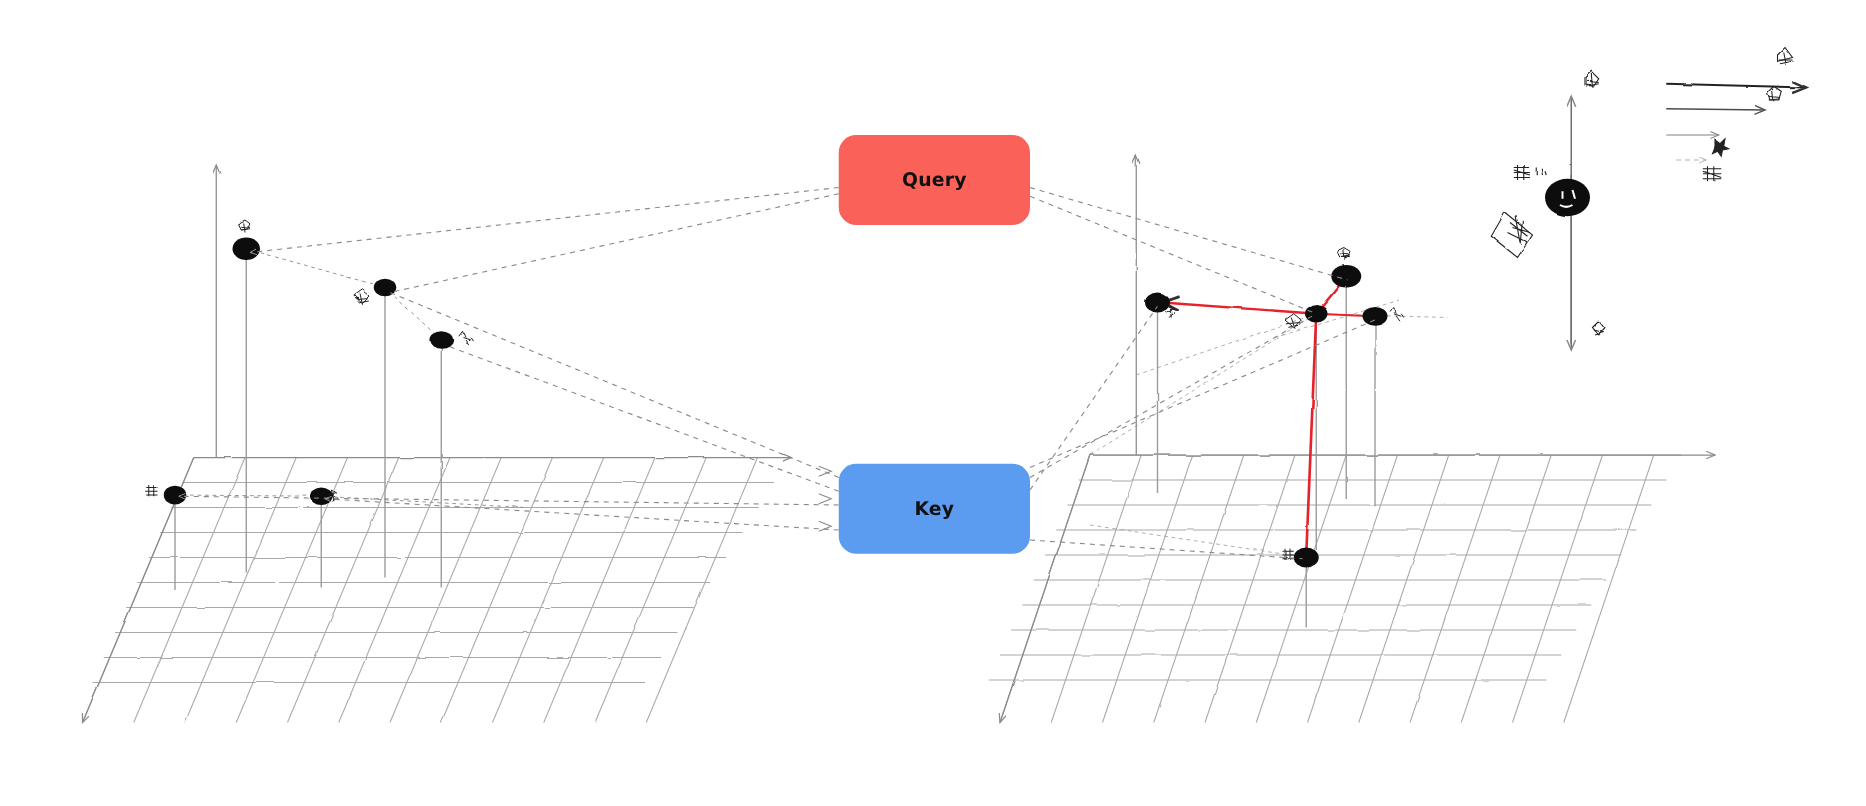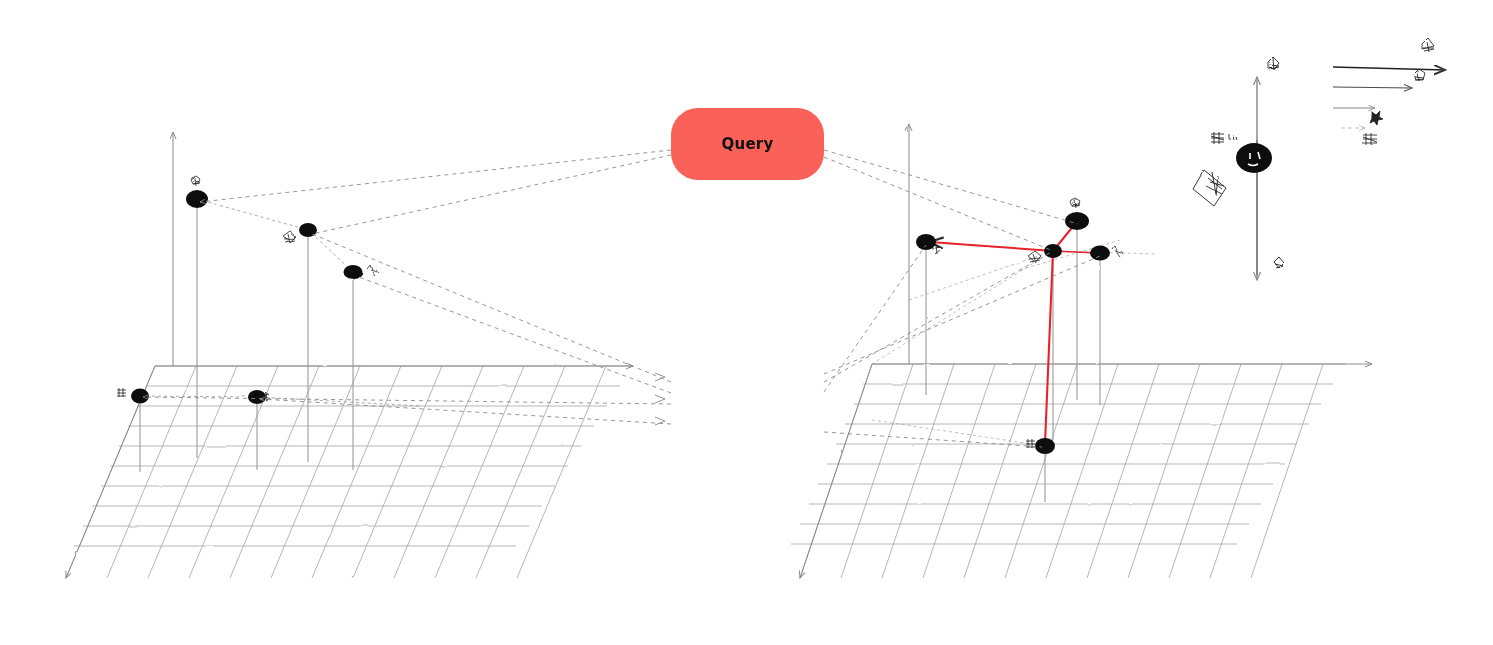--- a/index.html
+++ b/index.html
@@ -38,21 +38,20 @@
     font-size: 15px;
     color: #111111;
     letter-spacing: 0.2px;
     box-sizing: border-box;
   }
   #query-box {
     left: 671px;
     top: 108px;
     width: 153px;
     height: 72px;
-    border-radius: 27px;
   }
   #key-box {
     left: 671px;
     top: 371px;
     width: 153px;
     height: 72px;
   }
 </style>
 </head>
 <body style="background: rgb(255, 255, 255);">
@@ -333,14 +332,17 @@
         <path d="M1363,135 l14,0 M1363,139 l14,0 M1363,143 l14,0 M1366,133 l0,12 M1371,133 l0,12 M1363,137 l14,5"></path>
       </g>
     </g>
 
   </svg>
 
   <div class="node-box" id="query-box" style="background: rgb(250, 97, 88); color: rgb(17, 17, 17);">
     <span>Query</span>
   </div>
 
+  <div class="node-box" id="key-box" style="background: rgb(91, 155, 240); color: rgb(17, 17, 17);">
+    <span>Key</span>
+  </div>
 
 </div>
 
 </body></html>

